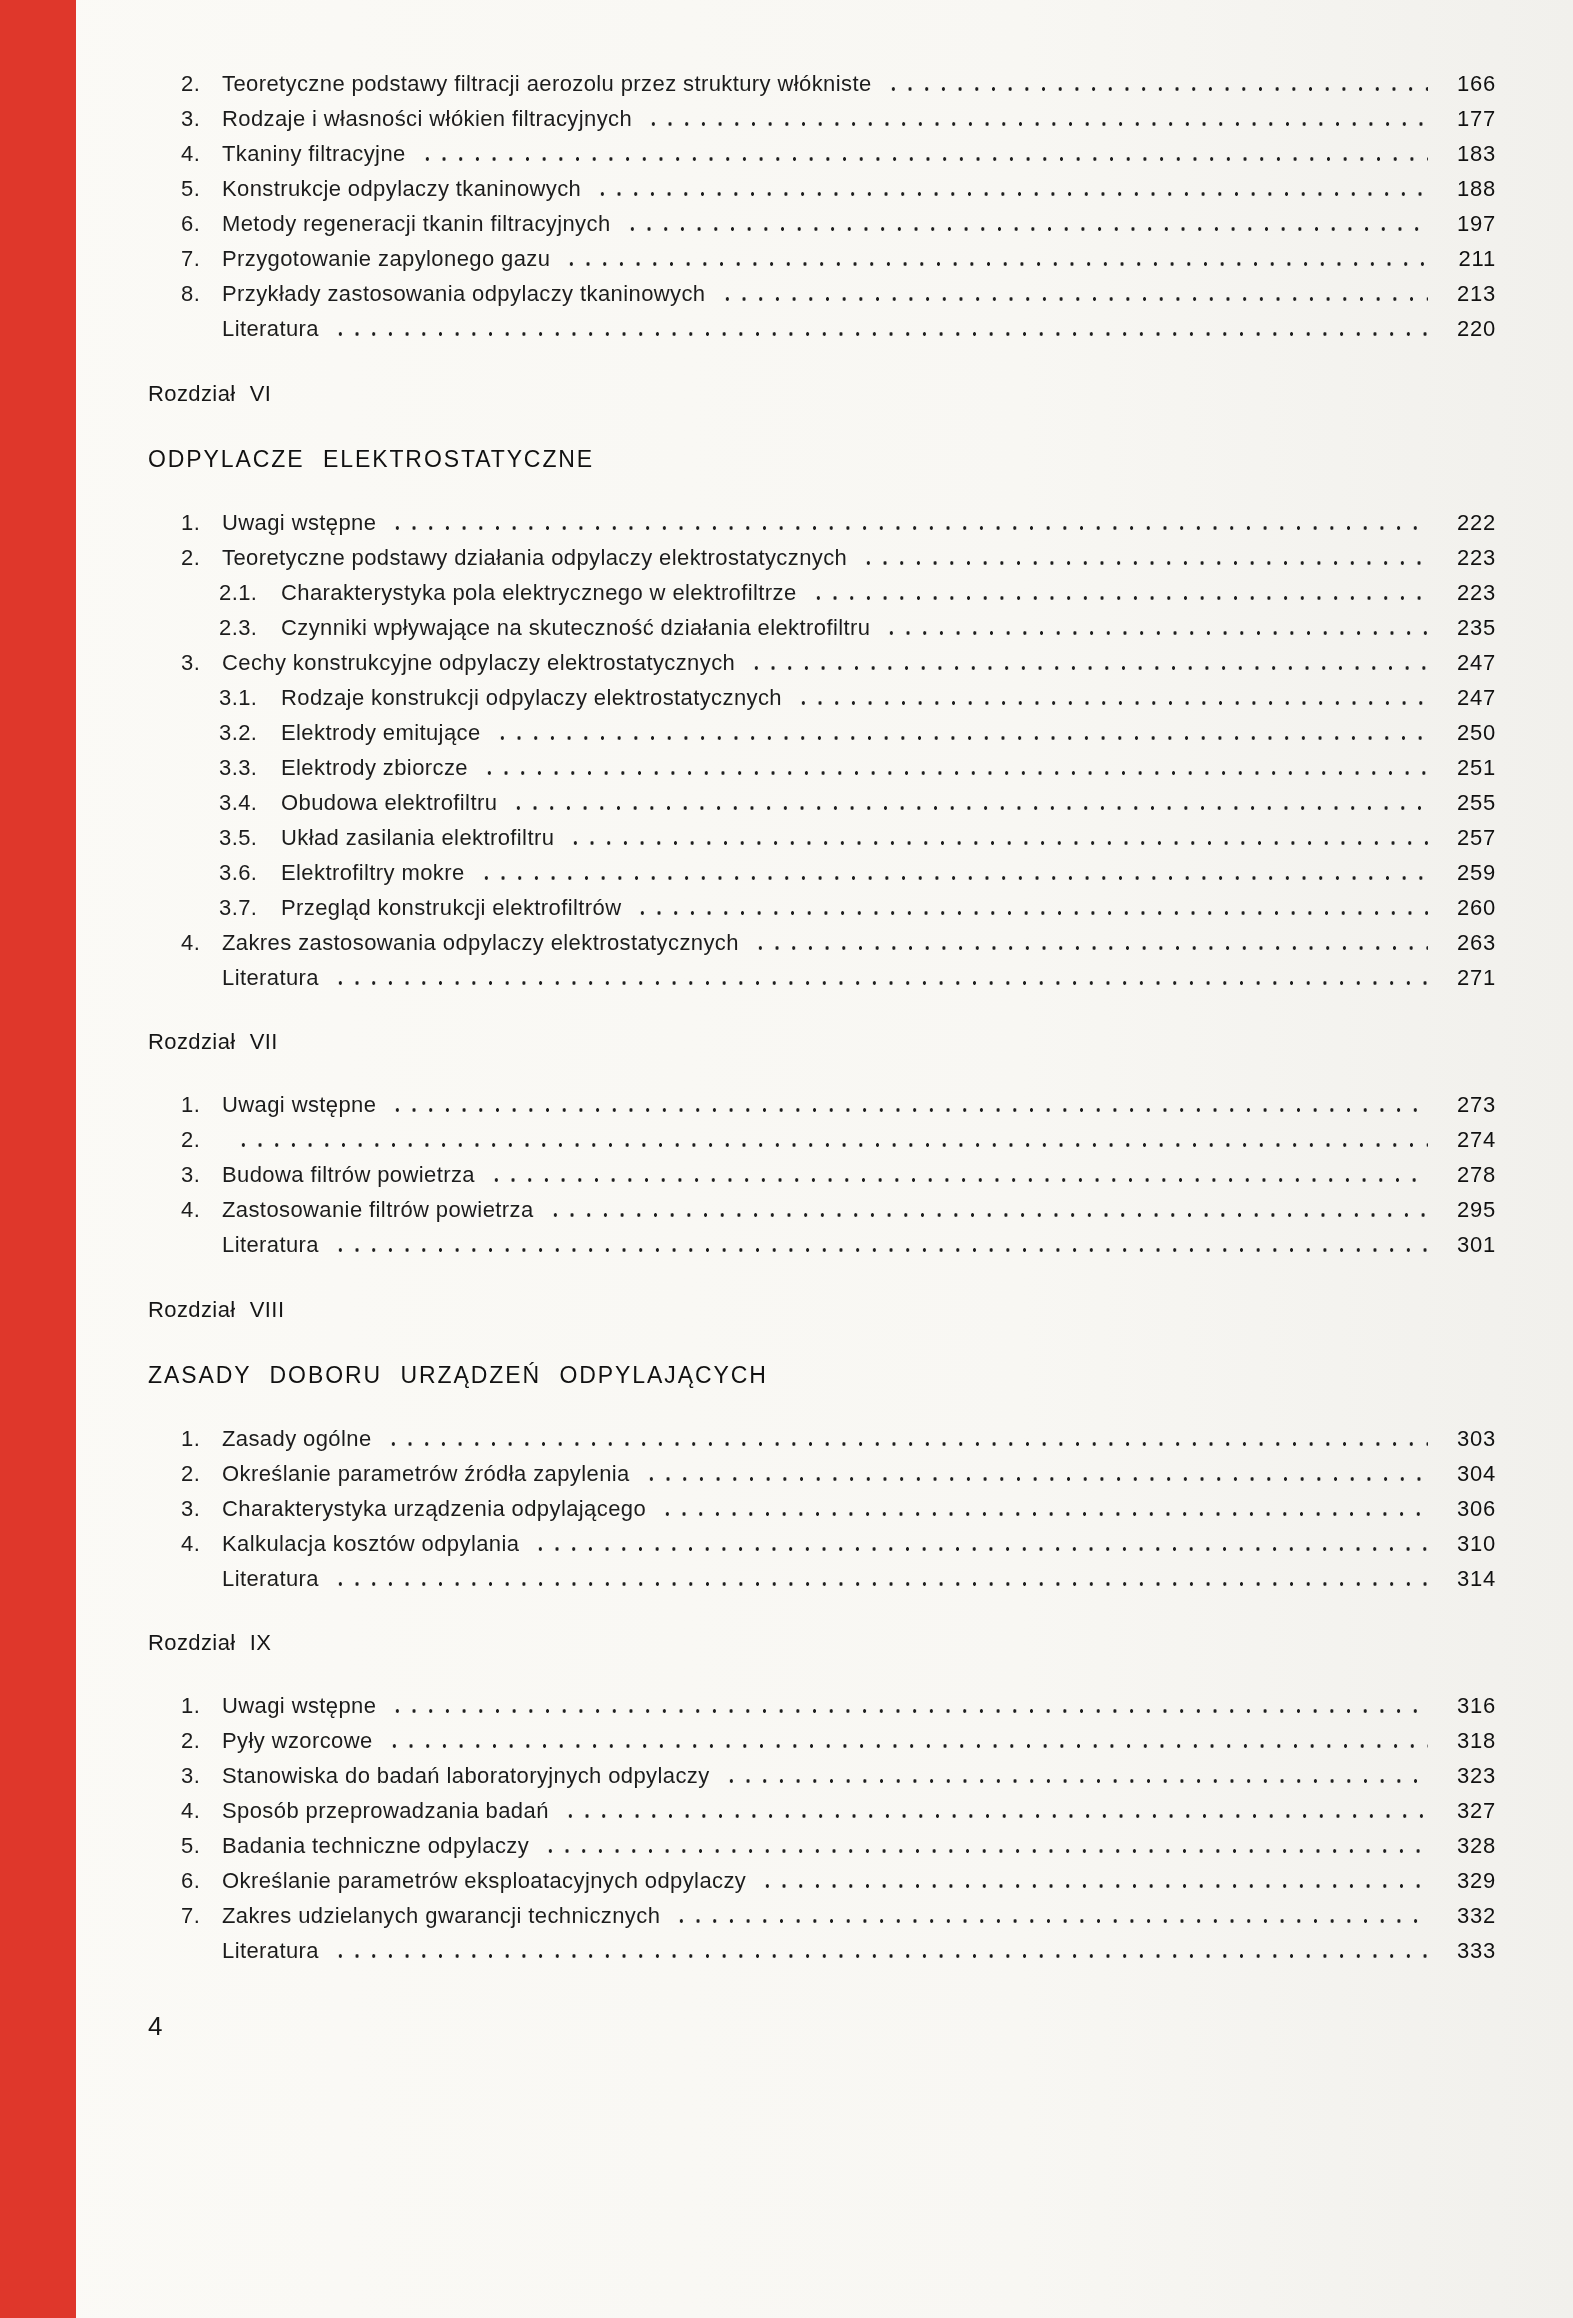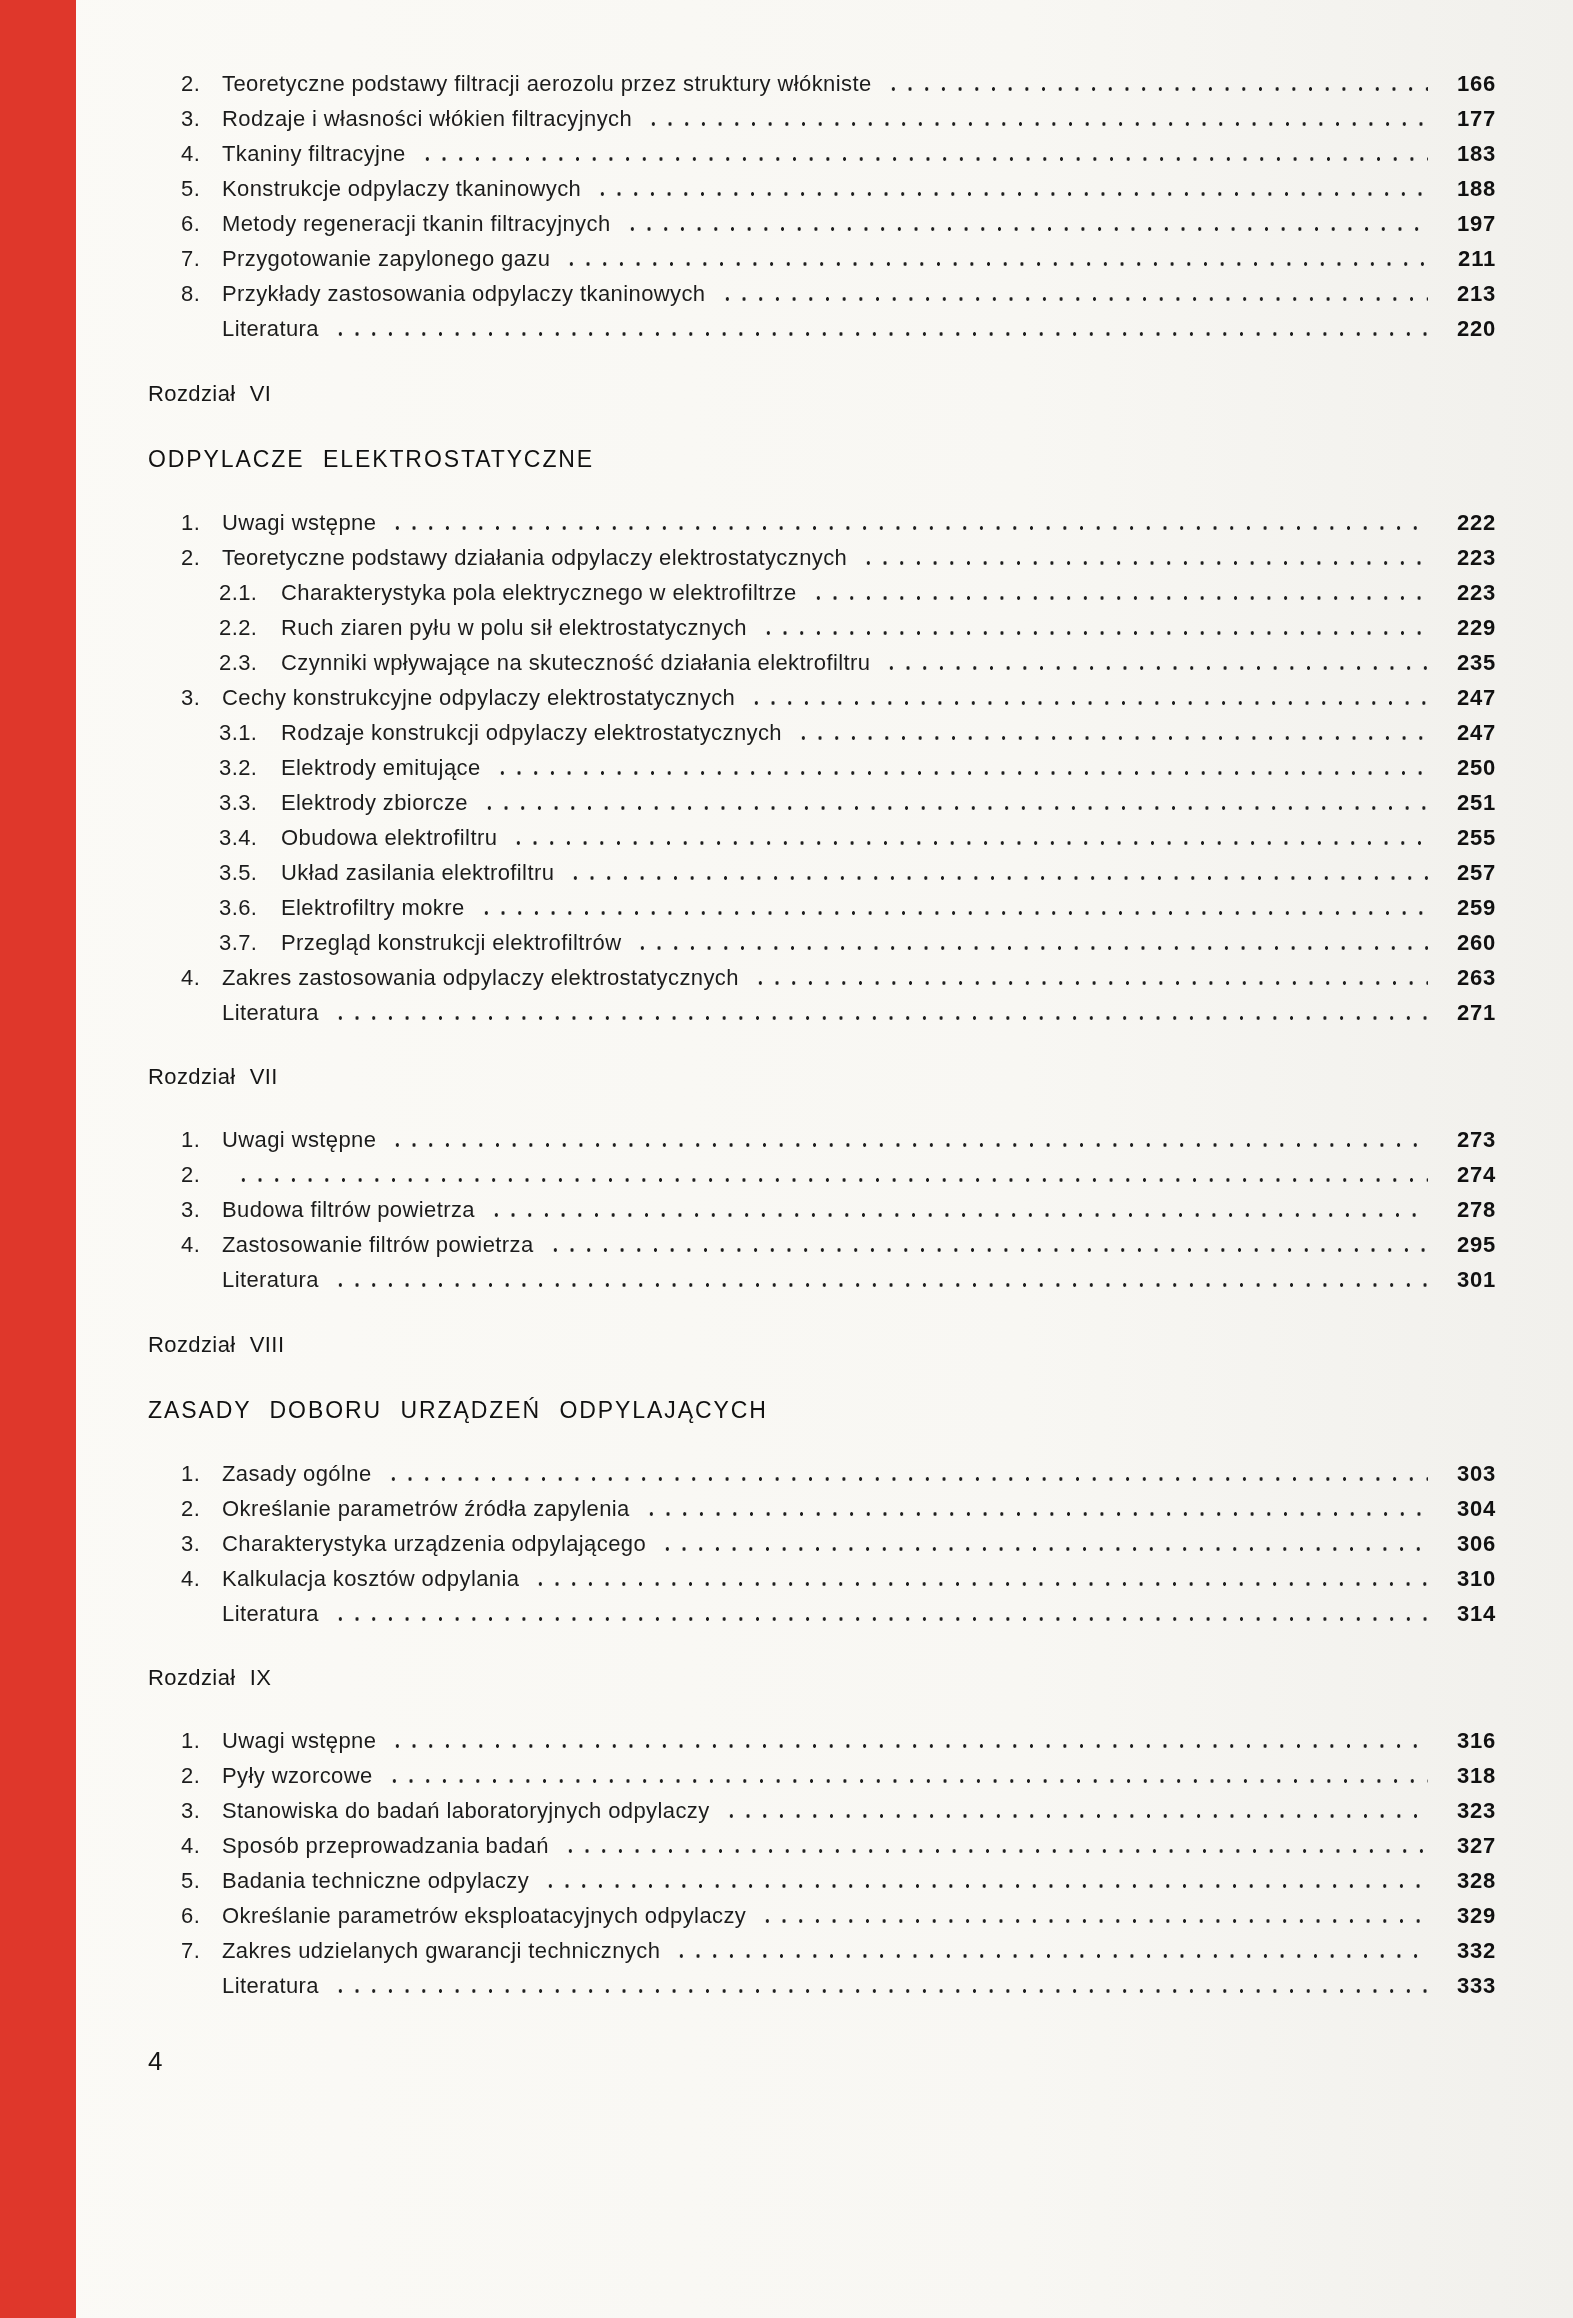--- a/index.html
+++ b/index.html
@@ -50,21 +50,21 @@
     margin: 0 10.3px 1.3px 13px;
     background-image: radial-gradient(circle, #1f1f1f 1.5px, rgba(0,0,0,0) 1.9px);
     background-size: 16.7px 3.8px;
     background-repeat: repeat-x;
     background-position: left center;
     min-width: 19px;
   }
   .pg {
     flex: none; width: 58px;
     text-align: right;
-    font-weight: 700;
+    font-weight: 400;
     letter-spacing: 0.8px;
     color: #111;
   }
   .page-number {
     font-size: 26px;
     line-height: 35px;
     margin-top: 41px;
     color: #161616;
   }
 </style>
@@ -140,26 +140,20 @@
           <span class="dots"></span>
           <span class="pg">223</span>
         </div>
         <div class="row sub">
           <span class="num">2.1.</span>
           <span class="title">Charakterystyka pola elektrycznego w elektrofiltrze</span>
           <span class="dots"></span>
           <span class="pg">223</span>
         </div>
         <div class="row sub">
-          <span class="num">2.2.</span>
-          <span class="title">Ruch ziaren pyłu w polu sił elektrostatycznych</span>
-          <span class="dots"></span>
-          <span class="pg">229</span>
-        </div>
-        <div class="row sub">
           <span class="num">2.3.</span>
           <span class="title">Czynniki wpływające na skuteczność działania elektrofiltru</span>
           <span class="dots"></span>
           <span class="pg">235</span>
         </div>
         <div class="row">
           <span class="num">3.</span>
           <span class="title">Cechy konstrukcyjne odpylaczy elektrostatycznych</span>
           <span class="dots"></span>
           <span class="pg">247</span>

